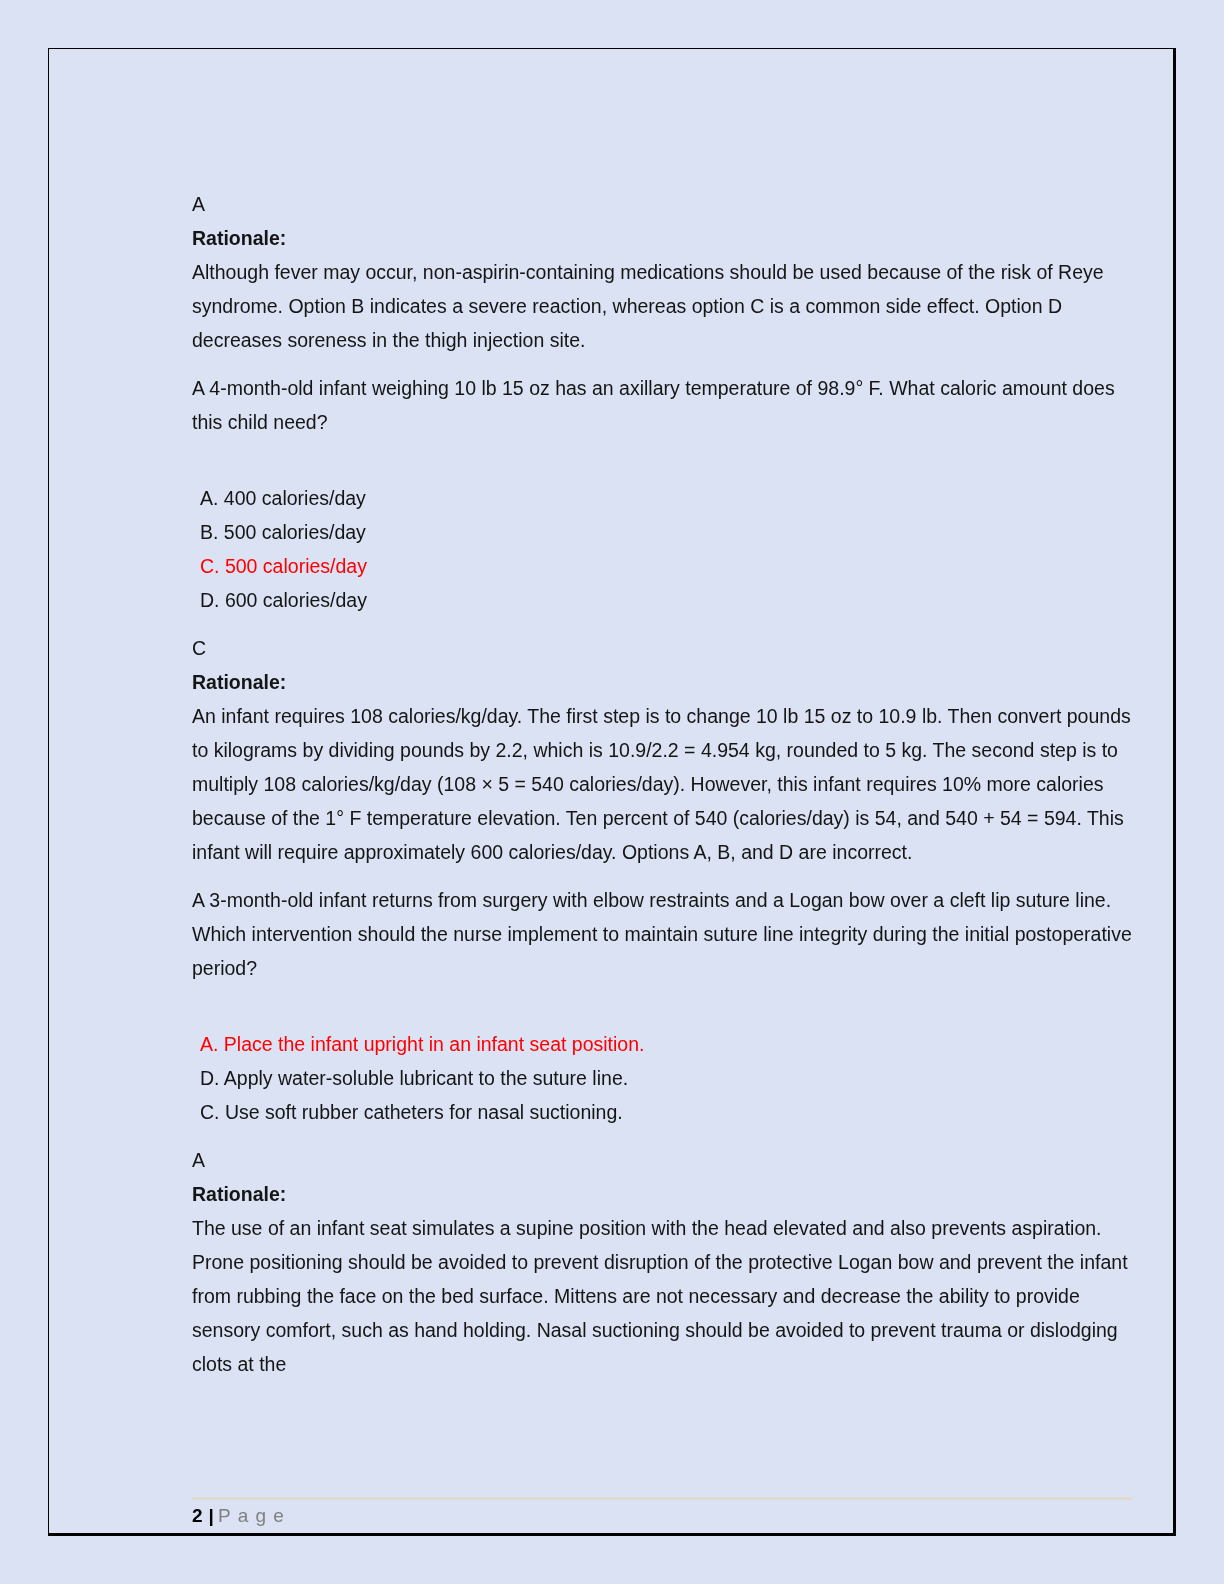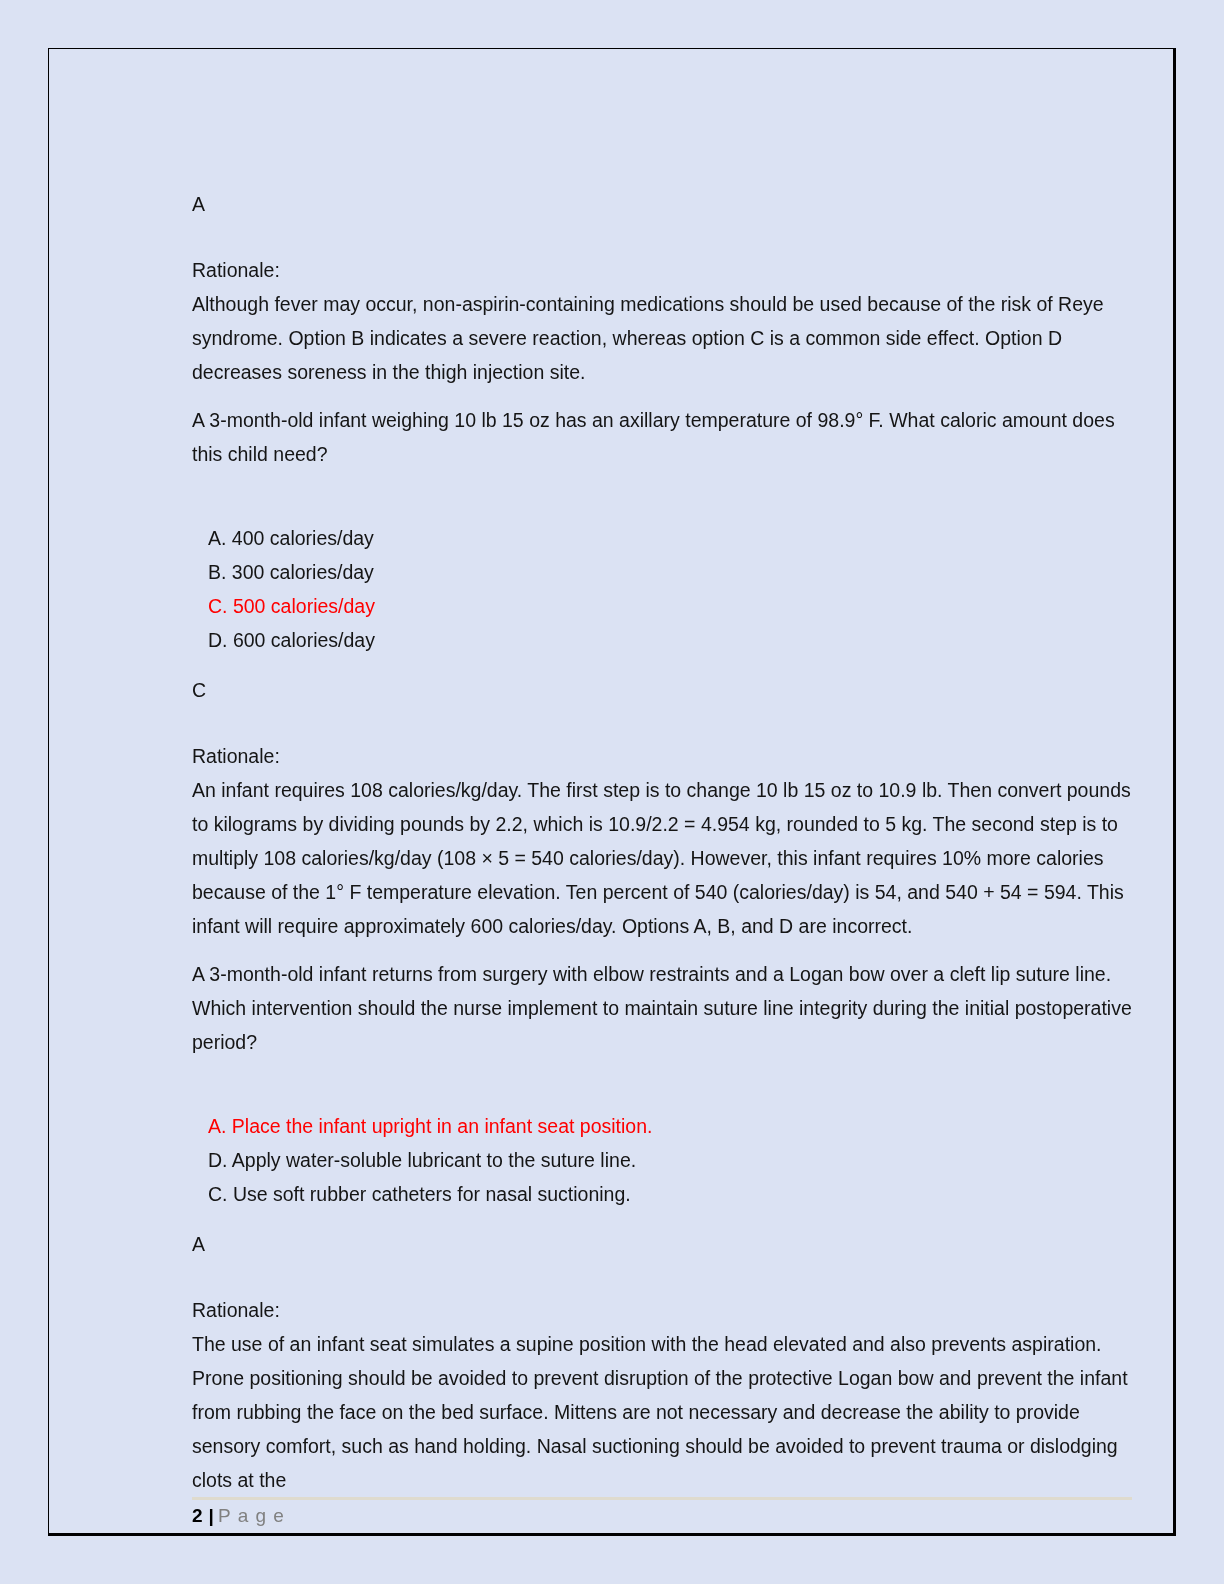--- a/index.html
+++ b/index.html
@@ -29,25 +29,25 @@
   }
   .content {
     position: absolute;
     left: 143px; top: 138px;
     width: 950px;
     font-size: 19.5px;
     line-height: 34px;
   }
   .answer-block { margin: 0; }
   .answer-letter { font-weight: 400; }
-  .rationale-label { font-weight: 400; margin-top: 32px; }
+  .rationale-label { font-weight: 700; }
   .rationale-text { font-weight: 400; }
   .question-text { margin-top: 14px; font-weight: 400; }
   .spacer-line { height: 34px; }
-  .options { margin: 16px; }
+  .options { margin: 8px; }
   .option { display: block; }
   .option.red { color: var(--highlight); }
   .answer-block.follow { margin-top: 14px; }
   .footer {
     position: absolute;
     left: 143px; top: 1448px;
     width: 952px;
   }
   .footer-rule {
     height: 3px;
@@ -70,27 +70,27 @@
 <div class="page-frame">
 
   <div class="content">
 
     <div class="answer-block">
       <div class="answer-letter">A</div>
       <div class="rationale-label">Rationale:</div>
       <div class="rationale-text">Although fever may occur, non-aspirin-containing medications should be used because of the risk of Reye syndrome. Option B indicates a severe reaction, whereas option C is a common side effect. Option D decreases soreness in the thigh injection site.</div>
     </div>
 
-    <div class="question-text">A 3-month-old infant weighing 10 lb 15 oz has an axillary temperature of 98.9° F. What caloric amount does this child need?</div>
+    <div class="question-text">A 4-month-old infant weighing 10 lb 15 oz has an axillary temperature of 98.9° F. What caloric amount does this child need?</div>
 
     <div class="spacer-line"></div>
 
     <div class="options">
       <span class="option">A. 400 calories/day</span>
-      <span class="option">B. 300 calories/day</span>
+      <span class="option">B. 500 calories/day</span>
       <span class="option red">C. 500 calories/day</span>
       <span class="option">D. 600 calories/day</span>
     </div>
 
     <div class="answer-block follow">
       <div class="answer-letter">C</div>
       <div class="rationale-label">Rationale:</div>
       <div class="rationale-text">An infant requires 108 calories/kg/day. The first step is to change 10 lb 15 oz to 10.9 lb. Then convert pounds to kilograms by dividing pounds by 2.2, which is 10.9/2.2 = 4.954 kg, rounded to 5 kg. The second step is to multiply 108 calories/kg/day (108 × 5 = 540 calories/day). However, this infant requires 10% more calories because of the 1° F temperature elevation. Ten percent of 540 (calories/day) is 54, and 540 + 54 = 594. This infant will require approximately 600 calories/day. Options A, B, and D are incorrect.</div>
     </div>
 

